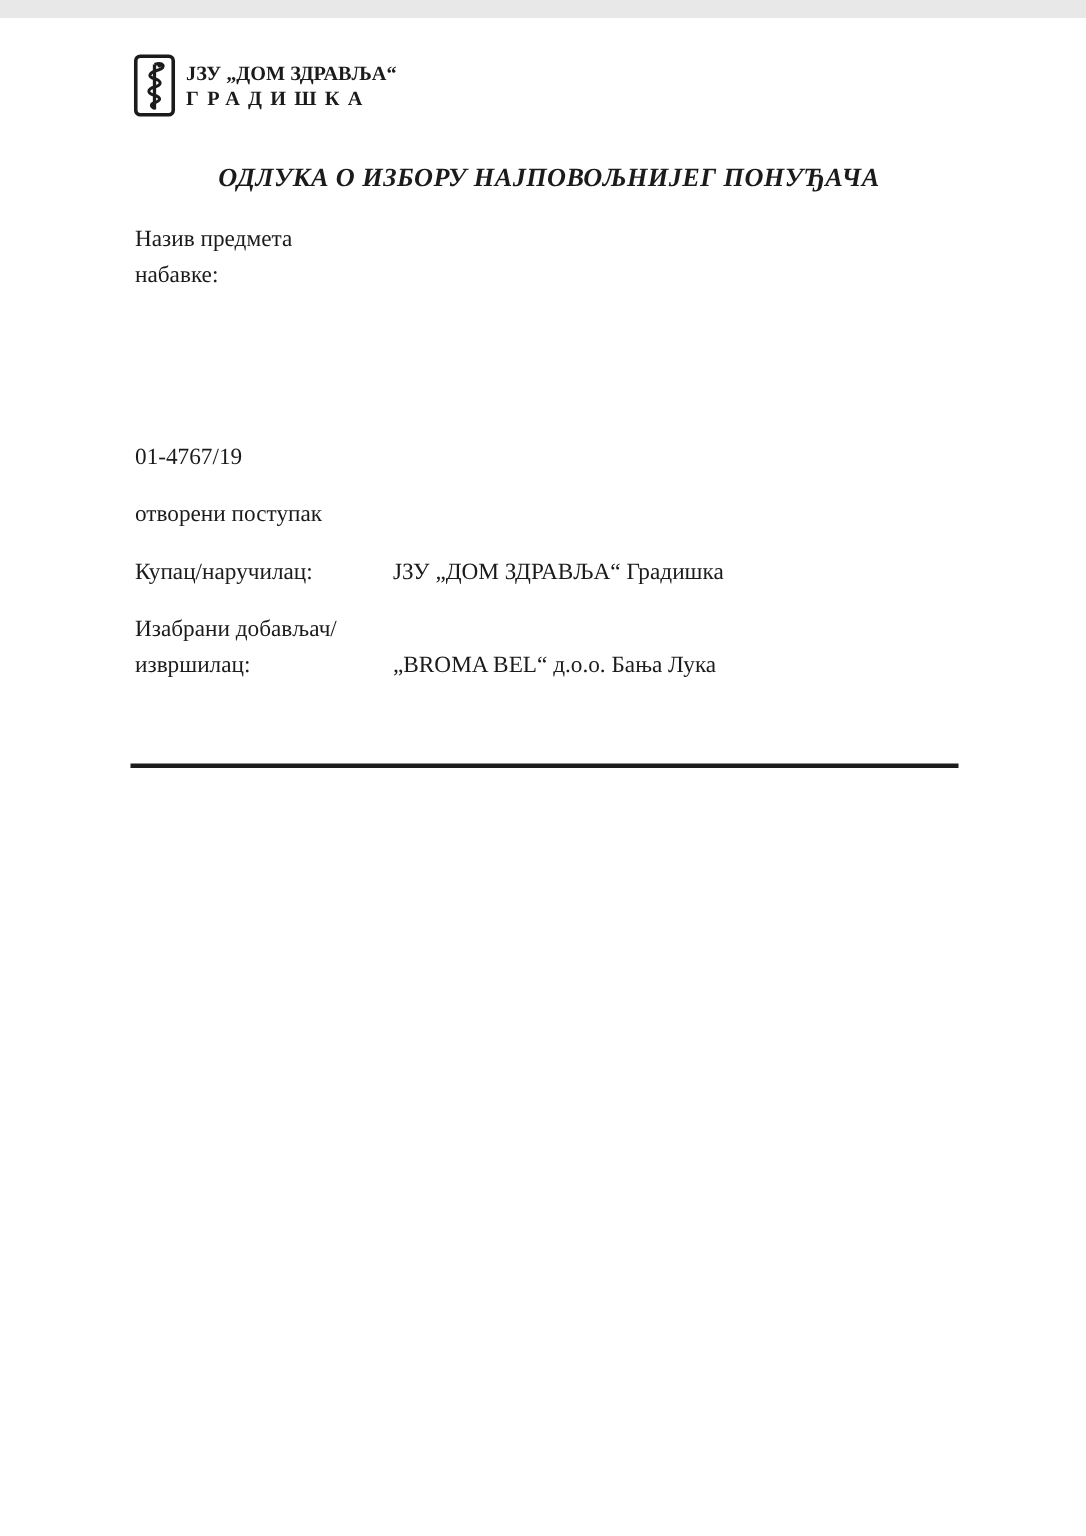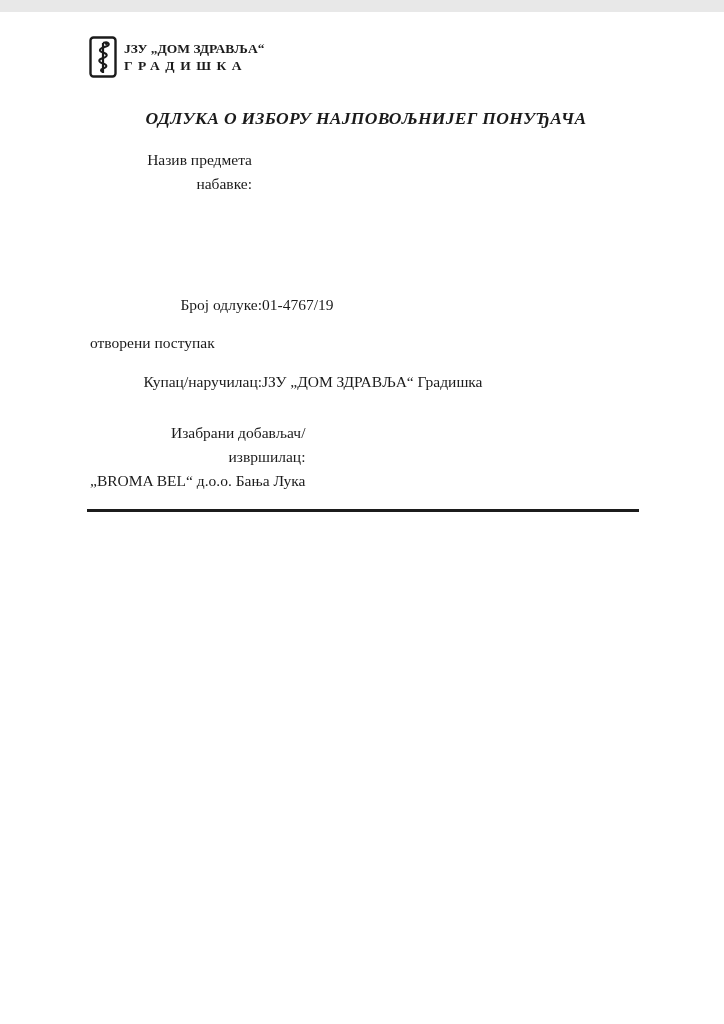--- a/index.html
+++ b/index.html
@@ -58,38 +58,37 @@
     white-space: nowrap;
   }
 
   
   .row {
     position: absolute;
     left: 90px;
     display: flex;
     font-size: 15.5px;
     line-height: 24px;
-    text-align: right;
   }
   .row .label {
     width: 172px;
     flex: none;
     white-space: pre-line;
   }
   .row .value {
     white-space: pre-line;
   }
   .row-naziv        { top: 136px; }
   .row-naziv .label { width: 162px; }
   .row-naziv .value { line-height: 25px; }
   .row-datum        { top: 242px; }
   .row-broj         { top: 281px; }
   .row-vrsta        { top: 319px; }
   .row-kupac        { top: 358px; }
-  .row-dobavljac    { top: 409px; align-items: flex-end; flex-direction: column; }
+  .row-dobavljac    { top: 396px; align-items: flex-end; }
   .row-cijena       { top: 451px; }
 
   
   .divider {
     position: absolute;
     left: 87px;
     top: 497px;
     width: 552px;
     height: 3px;
     background: #1c1c1c;
@@ -122,21 +121,20 @@
   </div>
 
   <h1 class="doc-title">ОДЛУКА О ИЗБОРУ НАЈПОВОЉНИЈЕГ ПОНУЂАЧА</h1>
 
   <div class="row row-naziv">
     <div class="label">Назив предмета набавке:</div>
   </div>
 
 
   <div class="row row-broj">
-    <div class="label">Број одлуке:</div>
     <div class="value">01-4767/19</div>
   </div>
 
   <div class="row row-vrsta">
     <div class="value">отворени поступак</div>
   </div>
 
   <div class="row row-kupac">
     <div class="label">Купац/наручилац:</div>
     <div class="value">ЈЗУ „ДОМ ЗДРАВЉА“ Градишка</div>

